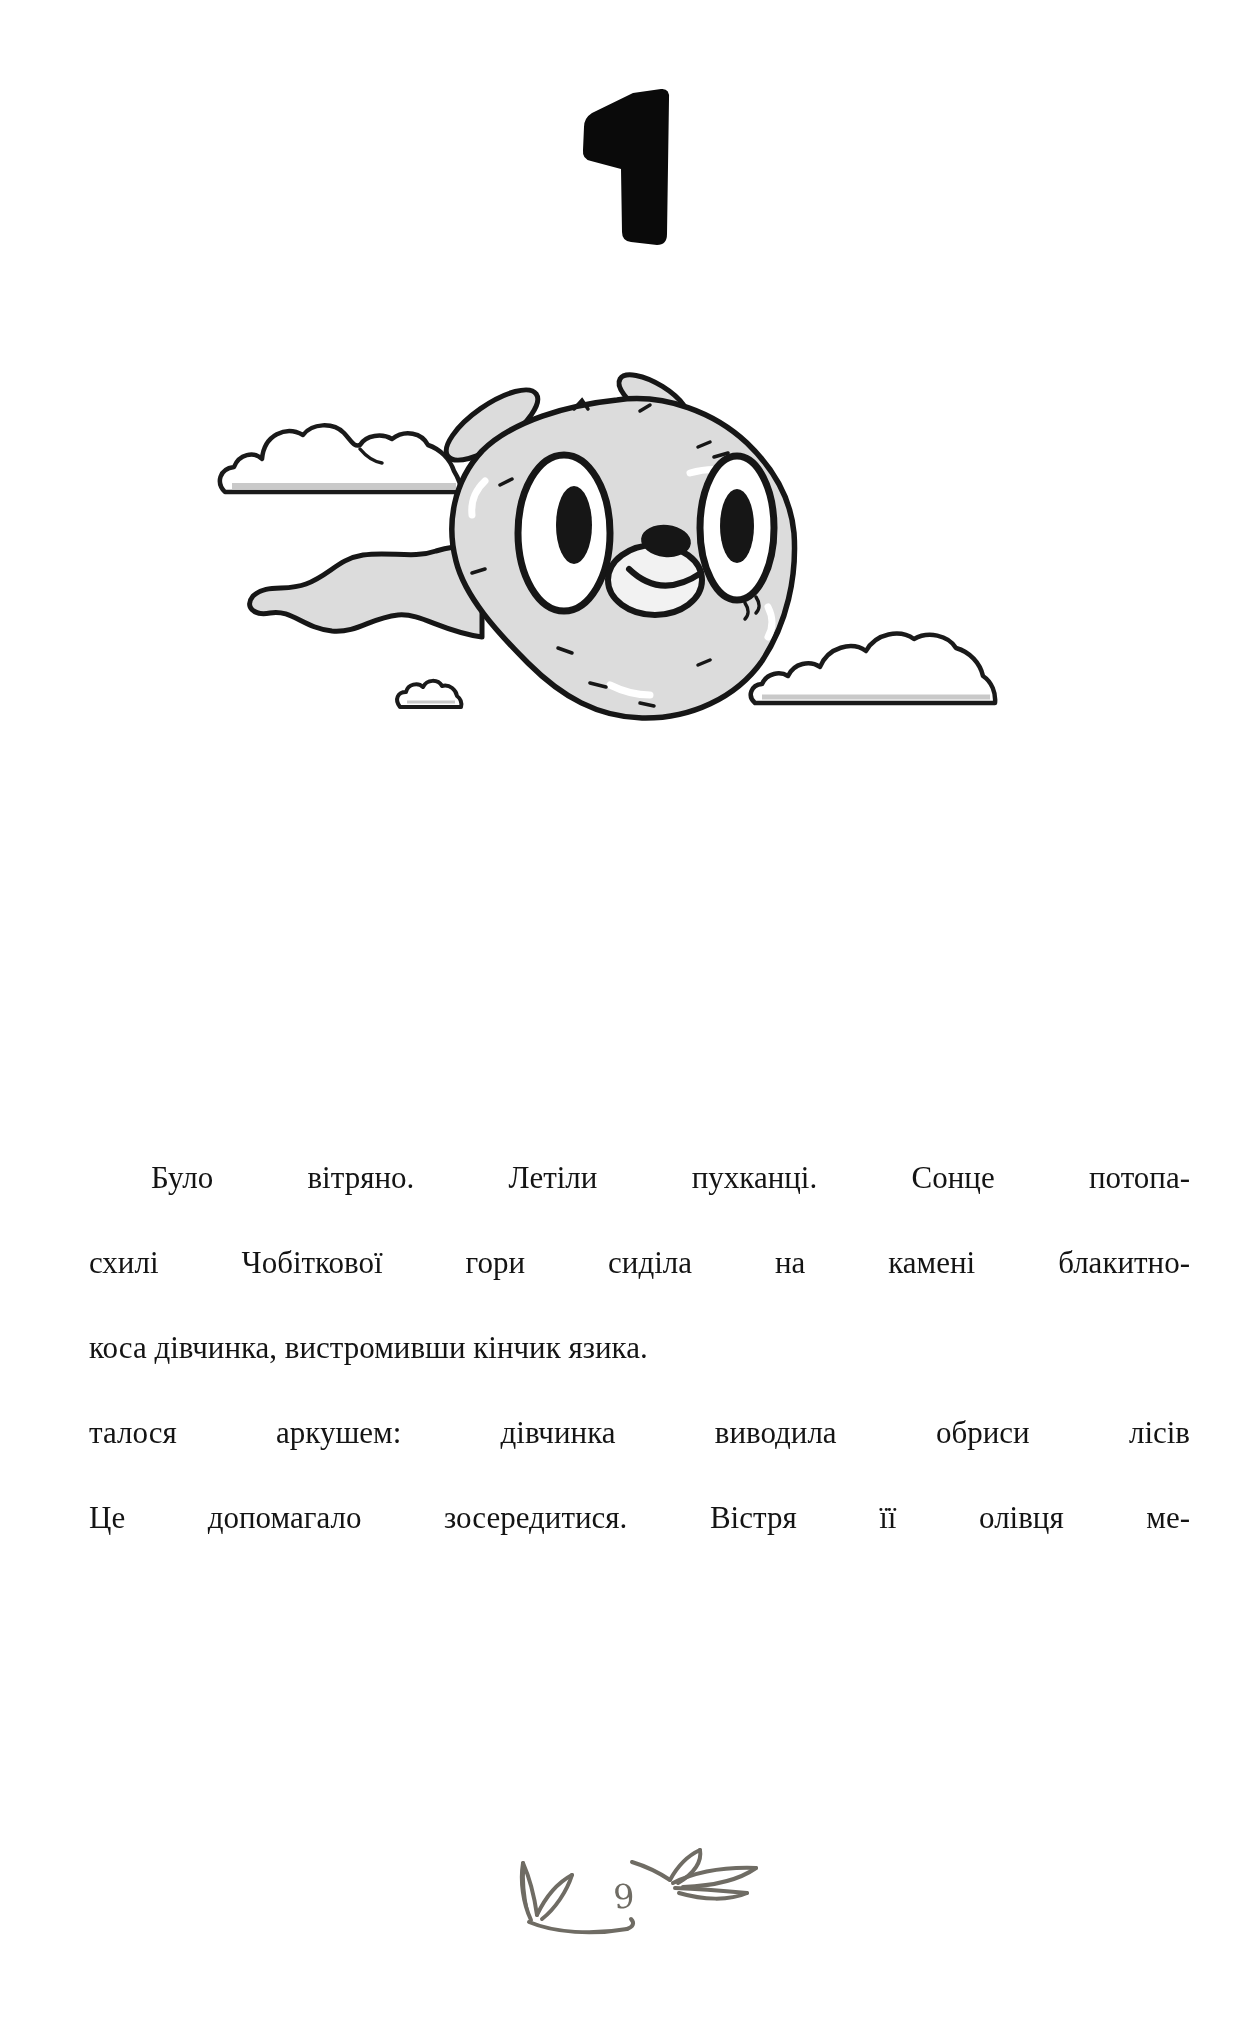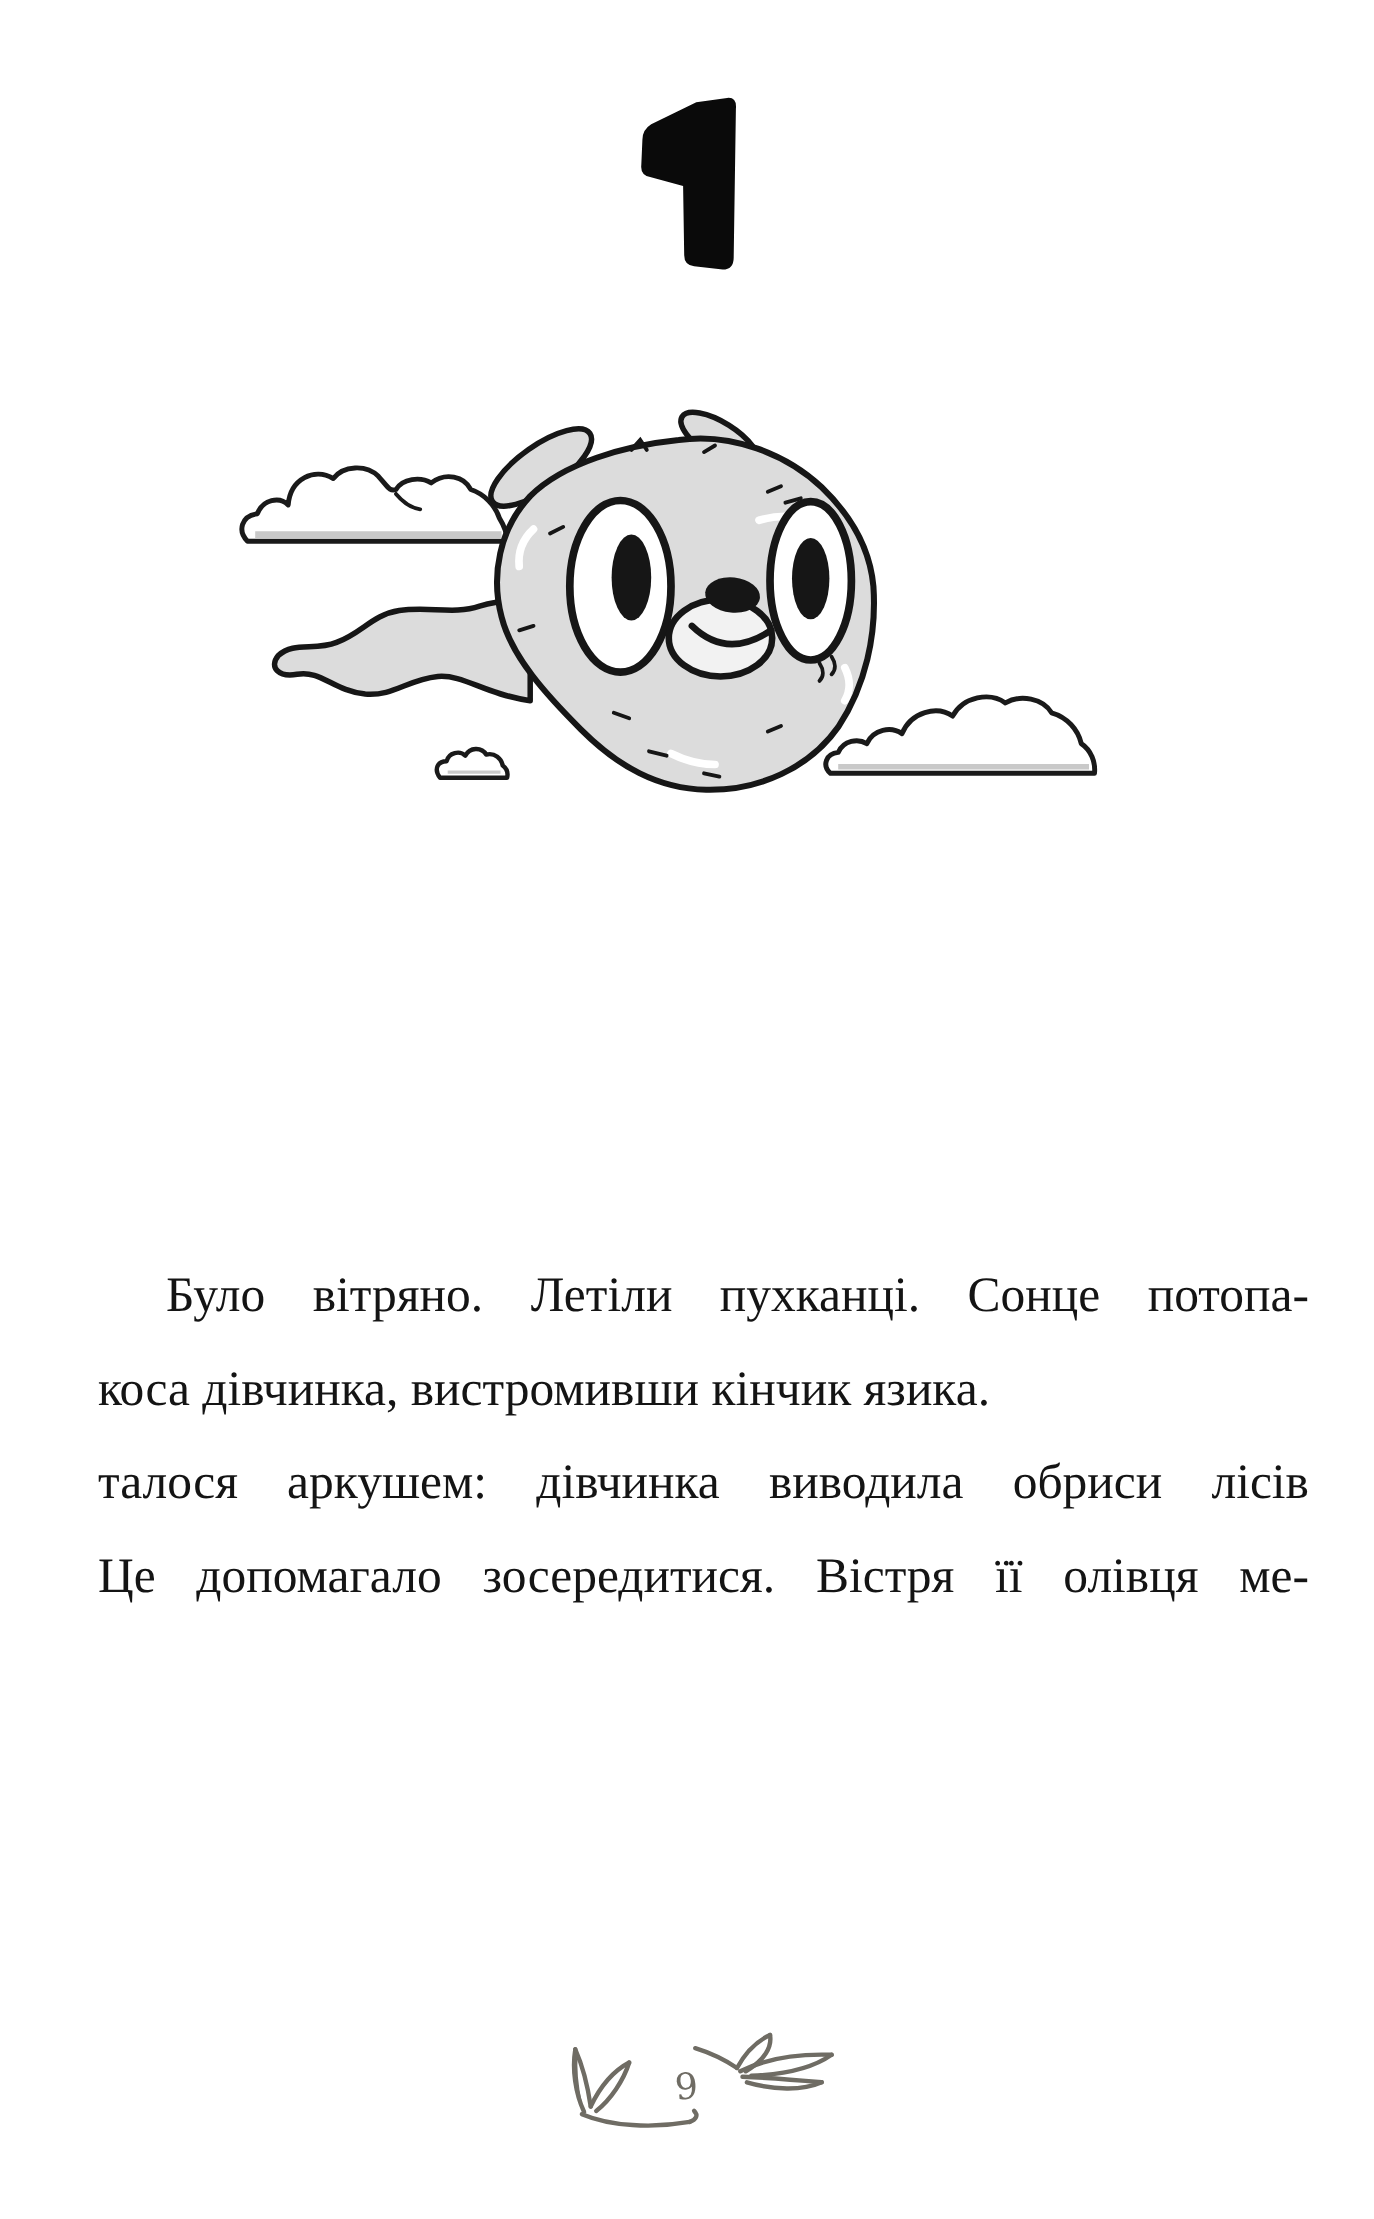--- a/index.html
+++ b/index.html
@@ -8,21 +8,21 @@
   .page{position:absolute;inset:0;background:#ffffff;}
 
   
   .chapter-num{position:absolute;left:575px;top:85px;width:100px;height:165px;}
 
   
   .illustration{position:absolute;left:170px;top:365px;width:850px;height:370px;}
 
   
   .text-block{position:absolute;left:89px;top:1135px;width:1101px;
-              font-size:45px;line-height:85px;color:#141414;
+              font-size:31px;line-height:85px;color:#141414;
               font-family:"Liberation Serif",serif;}
   .text-block .line{height:85px;white-space:nowrap;text-align:justify;}
   .text-block .line.just{text-align-last:justify;white-space:normal;}
   .text-block .line.indent{padding-left:62px;}
 
   
   .footer{position:absolute;left:515px;top:1843px;width:250px;height:95px;}
   .footer svg{position:absolute;left:0;top:0;width:250px;height:95px;}
   .pagenum{position:absolute;left:92px;top:34px;width:34px;height:40px;
            font-family:"DejaVu Serif",serif;font-size:33px;line-height:40px;
@@ -107,20 +107,21 @@
     <g>
       <path d="M230 342 C 224 334, 228 327, 236 327 C 238 319, 248 317, 253 322
                C 257 314, 268 314, 272 321 C 280 319, 286 325, 287 331
                C 291 334, 292 338, 291 342 Z" fill="#ffffff" stroke="#1a1a1a" stroke-width="4" stroke-linejoin="round"></path>
       <path d="M237 337 L285 337" stroke="#c9c9c9" stroke-width="3"></path>
     </g>
   </svg>
 
   <section class="text-block">
       <div class="line indent just">Було вітряно. Летіли пухканці. Сонце потопа-</div>
+      <div class="line just">схилі Чобіткової гори сиділа на камені блакитно-</div>
       <div class="line">коса дівчинка, вистромивши кінчик язика.</div>
       <div class="line just">талося аркушем: дівчинка виводила обриси лісів</div>
       <div class="line just">Це допомагало зосередитися. Вістря її олівця ме-</div>
     </section>
 
   <footer class="footer">
     <svg viewBox="0 0 250 95" fill="none" stroke="#6f6c64" stroke-width="4" stroke-linecap="round">
       <g>
         <path d="M16 77 C 8 60, 5 38, 8 20"></path>
         <path d="M8 20 C 16 38, 20 58, 22 72"></path>

